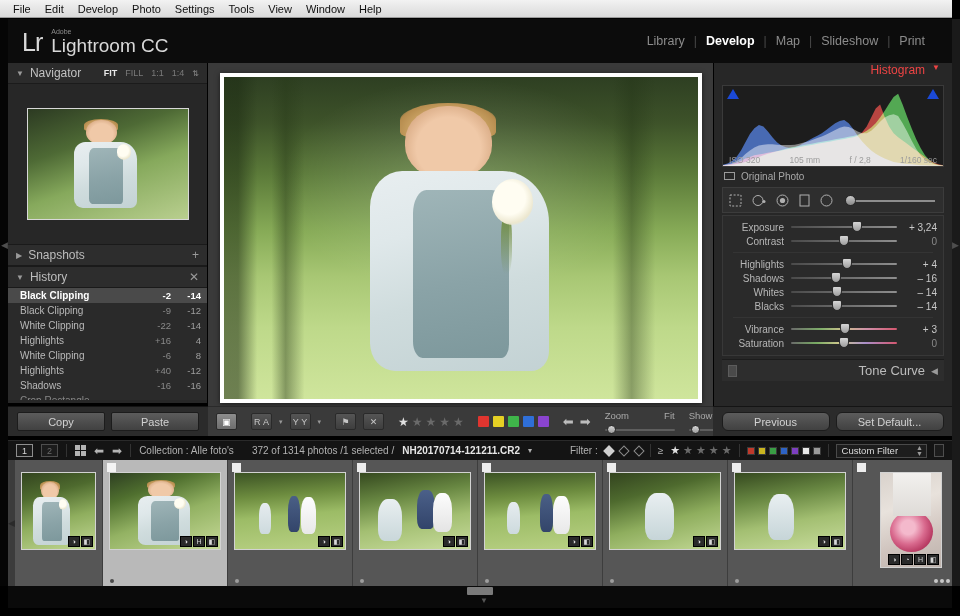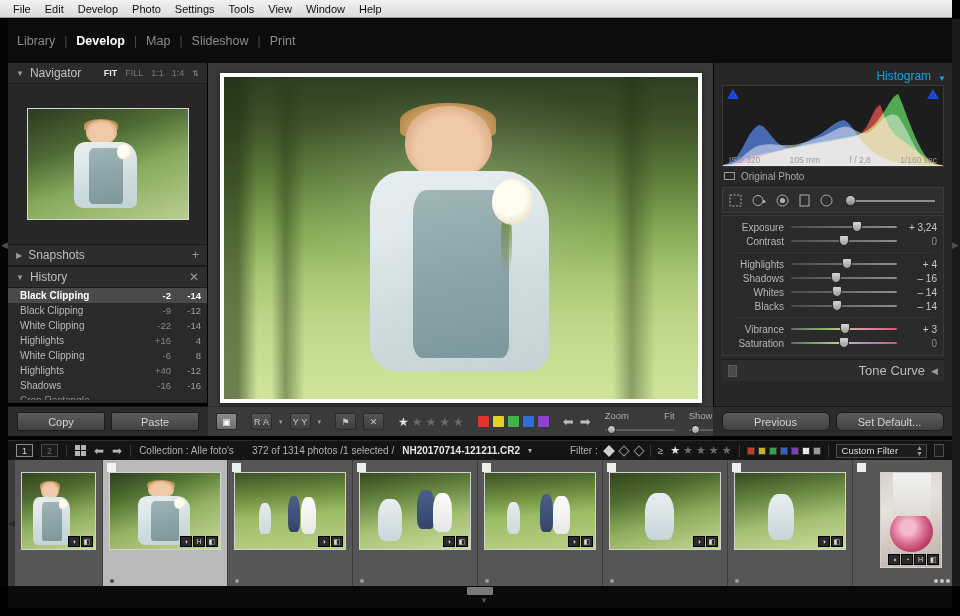--- a/index.html
+++ b/index.html
@@ -190,22 +190,22 @@
   .slider-t .kn { position: absolute; top: 3px; width: 9px; height: 9px; border-radius: 50%;
     background: linear-gradient(to bottom,#d4d4d4,#9e9e9e); border: 1px solid #2c2c2c; }
   .arrows { display: flex; gap: 6px; font-size: 13px; color: #bcbcbc; }
 
   
   .rightpanel {
     position: absolute; left: 713px; top: 63px; width: 239px; height: 373px;
     background: #272727; border-left: 1px solid #000;
   }
   .rhead {
-    height: 20px; display: flex; align-items: flex-end; justify-content: flex-end;
-    padding: 0 6px; gap: 7px; font-size: 12px; color: #0ea5e9;
+    height: 20px; display: flex; align-items: flex-start; justify-content: flex-end;
+    padding: 0 12px; gap: 7px; font-size: 12px; color: #ef4444;
   }
   .histo-box {
     margin: 2px 8px 0 8px; height: 82px; background: #1d1d1d;
     border: 1px solid #3a3a3a; position: relative; overflow: hidden;
   }
   .histo-svg { position: absolute; inset: 0; width: 100%; height: 100%; }
   .clip {
     position: absolute; top: 3px; width: 0; height: 0;
     border-left: 6px solid transparent; border-right: 6px solid transparent;
     border-bottom: 10px solid #1b49d6;
@@ -398,20 +398,27 @@
     <span class="mi">Help</span>
   </div>
 
   <div class="leftedge"></div>
   <div class="scrollstub"></div>
   <div class="topgrab">▲</div>
   <div class="collapse-l">◀</div>
   <div class="collapse-r">▶</div>
 
   <div class="topbar">
+    <div class="ident">
+      <span class="lr">Lr</span>
+      <span class="names">
+        <span class="adobe">Adobe</span>
+        <span class="product">Lightroom CC</span>
+      </span>
+    </div>
     <div class="modules">
       <span class="m">Library</span>
       <span class="sep">|</span>
       <span class="m active">Develop</span>
       <span class="sep">|</span>
       <span class="m">Map</span>
       <span class="sep">|</span>
       <span class="m">Slideshow</span>
       <span class="sep">|</span>
       <span class="m">Print</span>

